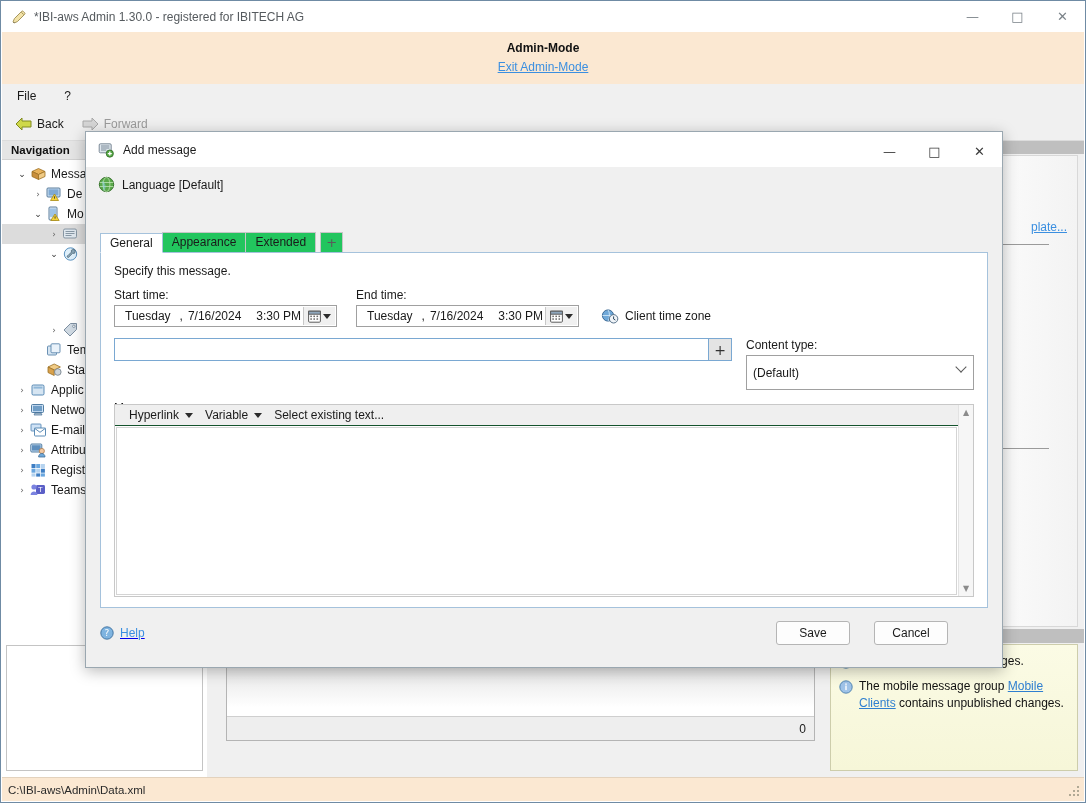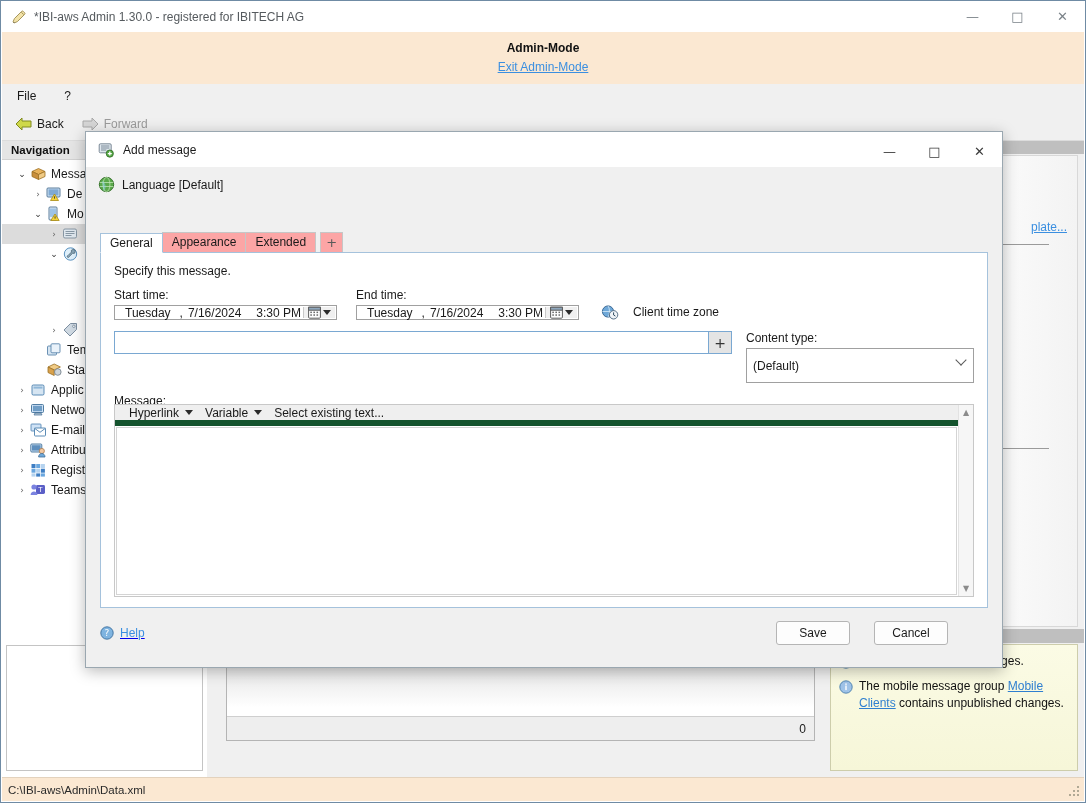--- a/index.html
+++ b/index.html
@@ -196,21 +196,21 @@
   #lang-row .lang-text { font-size: 12px; color: #1a1a1a; }
 
   
   #tabstrip {
     position: absolute; left: 14px; right: 14px; top: 66px; height: 20px;
     display: flex; align-items: flex-end;
     border-bottom: 1px solid #a5c2dc;
   }
   .tab {
     height: 20px; padding: 0 9px; font-size: 12px; line-height: 19px;
-    background: #fca5a5; border: 1px solid #c6c6c6; border-bottom: none;
+    background: #22c55e; border: 1px solid #c6c6c6; border-bottom: none;
     margin-right: -1px; color: #1a1a1a;
   }
   .tab.active {
     background: #ffffff; border: 1px solid #a5c2dc; border-bottom: 1px solid #ffffff;
     position: relative; z-index: 2; margin-bottom: -1px;
   }
   .tab.plus {
     width: 23px; padding: 0; text-align: center; color: #5a5a5a;
     margin-left: 5px; font-family: "DejaVu Sans", sans-serif; font-size: 13px;
   }
@@ -219,41 +219,41 @@
   #tabpanel {
     position: absolute; left: 14px; right: 14px; top: 86px; bottom: 59px;
     background: #ffffff; border: 1px solid #a5c2dc; border-top: none;
     padding: 11px 13px 0 13px;
   }
   .hint { font-size: 12px; color: #1a1a1a; margin-bottom: 10px; }
   .fieldlabel { font-size: 12px; color: #1a1a1a; margin-bottom: 3px; }
 
   .row { display: flex; }
   .dtpicker {
-    width: 223px; height: 15px;
+    width: 223px; height: 22px;
     border: 1px solid #a0a0a0; background: #fff;
     display: flex; align-items: center; position: relative;
   }
   .dtpicker .dtparts {
     display: flex; align-items: baseline; font-size: 12px;
     padding-left: 10px; gap: 0; white-space: nowrap; color: #1a1a1a;
   }
   .dtpicker .p-day { }
   .dtpicker .p-comma { margin: 0 5px 0 9px; }
   .dtpicker .p-date { }
   .dtpicker .p-time { margin-left: 15px; }
   .dtpicker .dt-drop {
     position: absolute; right: 1px; top: 1px; bottom: 1px; width: 32px;
     background: #f0f0f0; border-left: 1px solid #c8c8c8;
     display: flex; align-items: center; justify-content: center; gap: 2px;
   }
   .cal-glyph { width: 13px; height: 13px; }
   .caret-dn { width: 0; height: 0; border-left: 4px solid transparent; border-right: 4px solid transparent; border-top: 5px solid #2b2b2b; }
 
-  .tz-chip { display: flex; align-items: center; gap: 14px; margin-left: 22px; align-self: center; }
+  .tz-chip { display: flex; align-items: center; gap: 6px; margin-left: 22px; align-self: center; }
   .tz-chip .tz-ico { width: 18px; height: 16px; flex: none; }
   .tz-chip .tz-text { font-size: 12px; }
 
   .reason-wrap { display: flex; align-items: stretch; }
   .reason-input {
     width: 595px; height: 23px;
     border: 1px solid #7aa8d2; background: #fff; outline: none;
     font-family: "Liberation Sans", sans-serif; font-size: 12px;
     padding: 0 5px;
   }
@@ -274,21 +274,21 @@
     width: 8px; height: 8px;
     border-left: 1.6px solid #5a5a5a; border-bottom: 1.6px solid #5a5a5a;
     transform: rotate(-45deg);
   }
 
   .msg-editor {
     position: absolute; left: 13px; right: 13px; top: 151px; bottom: 10px;
     border: 1px solid #c8c8c8; background: #fff;
   }
   .msg-toolbar {
-    height: 21px; background: #efefef; border-bottom: 6px solid #14532d;
+    height: 21px; background: #efefef; border-bottom: 1px solid #14532d;
     display: flex; align-items: center; padding-left: 8px; gap: 0;
   }
   .tb-item { display: flex; align-items: center; font-size: 12px; color: #1a1a1a; padding: 0 6px; height: 19px; }
   .tb-item .tri { width: 0; height: 0; margin-left: 6px;
     border-left: 4px solid transparent; border-right: 4px solid transparent; border-top: 5px solid #2b2b2b; }
   .msg-scroll-v {
     position: absolute; right: 0; top: 0; bottom: 0; width: 15px; background: #f6f6f6;
     border-left: 1px solid #e2e2e2;
   }
   .sb-arrow { height: 15px; display: flex; align-items: center; justify-content: center; color: #8b8b8b; font-size: 8px; font-family: "DejaVu Sans", sans-serif; }

